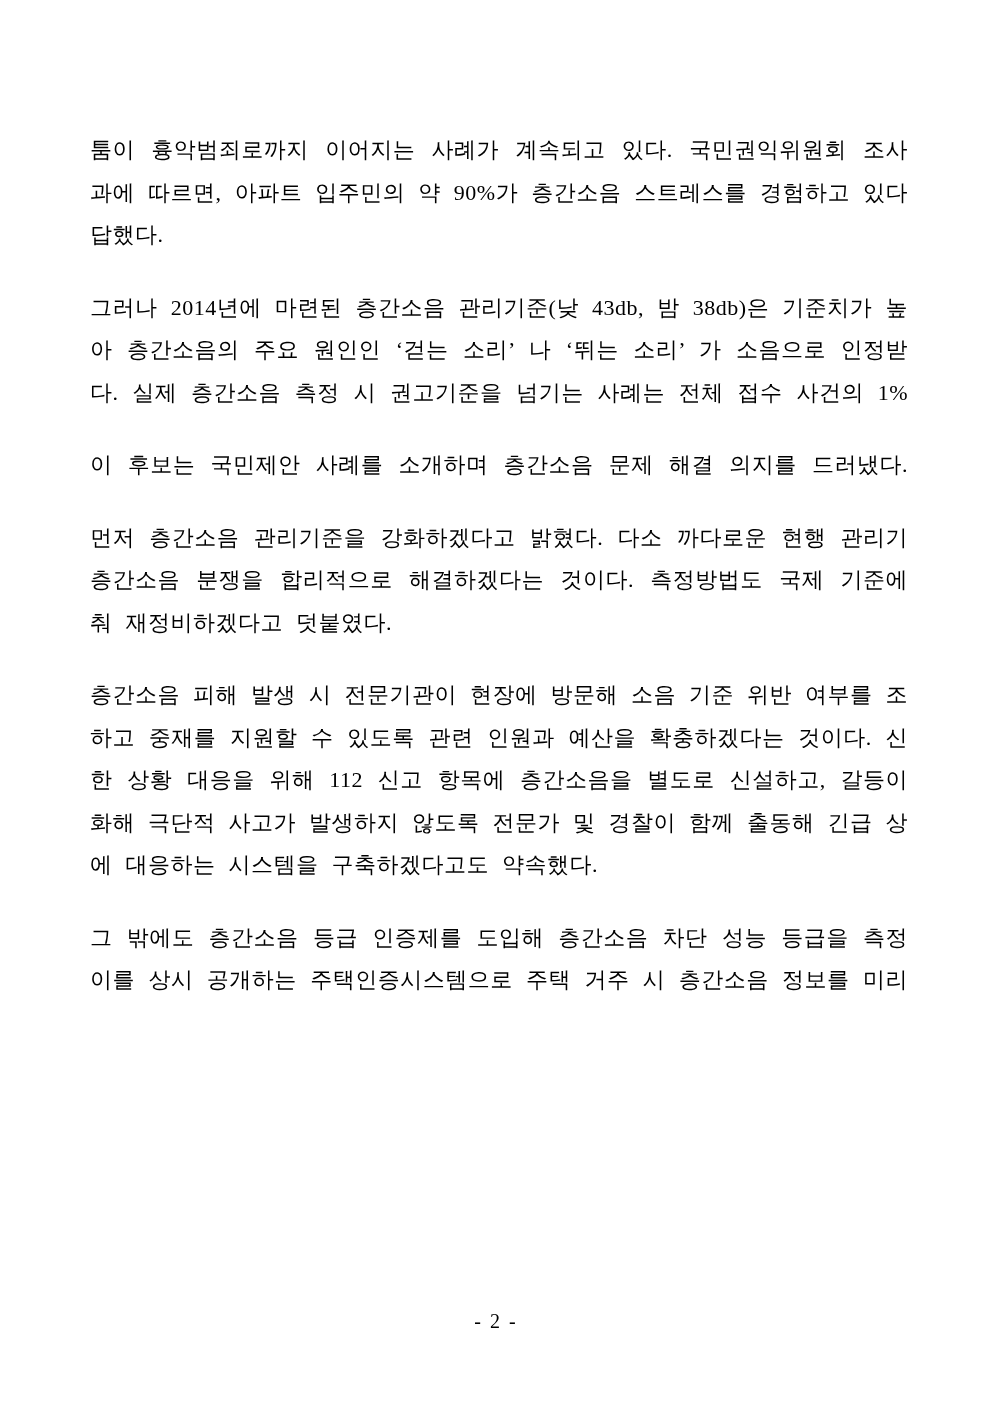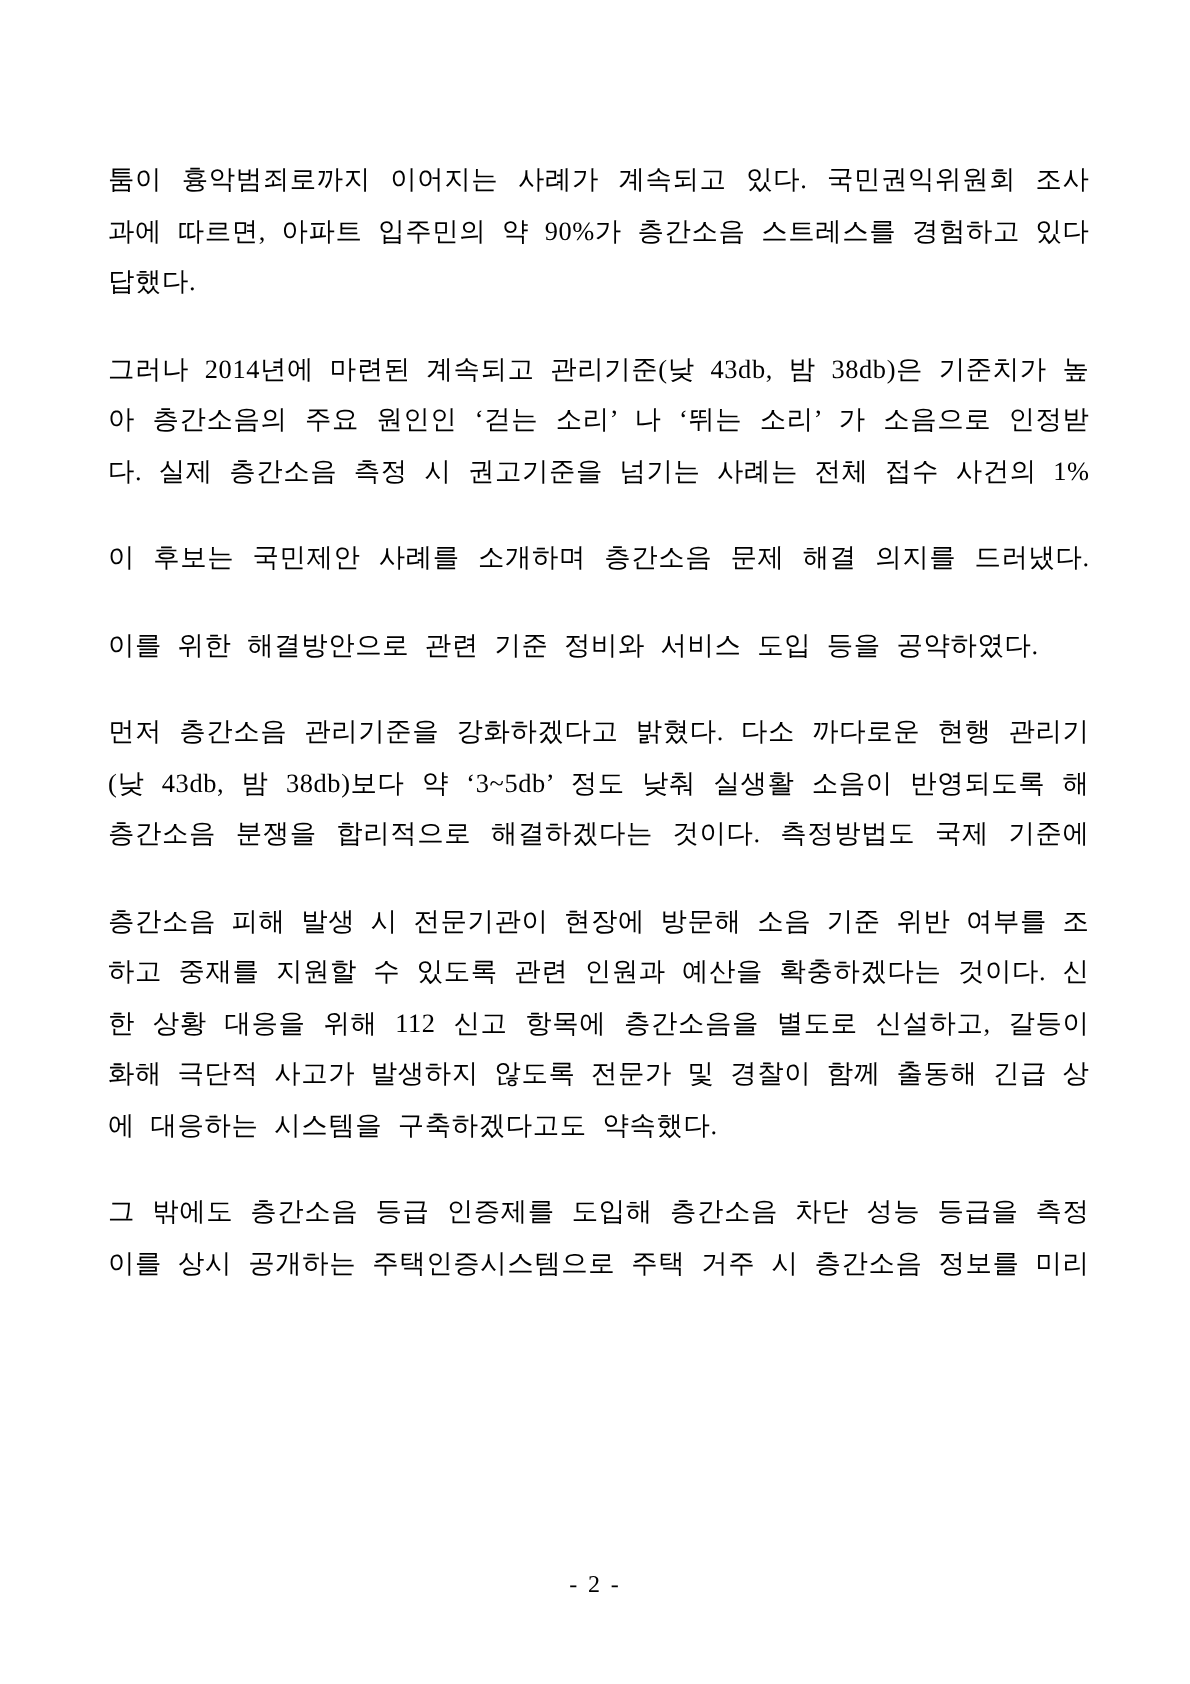--- a/index.html
+++ b/index.html
@@ -60,34 +60,31 @@
 <body>
 
 <div class="page">
   <div class="body-text">
       <p class="paragraph">
         <span class="line">툼이 흉악범죄로까지 이어지는 사례가 계속되고 있다. 국민권익위원회 조사 결</span>
         <span class="line">과에 따르면, 아파트 입주민의 약 90%가 층간소음 스트레스를 경험하고 있다고</span>
         <span class="line last">답했다.</span>
       </p>
       <p class="paragraph">
-        <span class="line">그러나 2014년에 마련된 계속되고 관리기준(낮 43db, 밤 38db)은 기준치가 높</span>
+        <span class="line">그러나 2014년에 마련된 층간소음 관리기준(낮 43db, 밤 38db)은 기준치가 높</span>
         <span class="line">아 층간소음의 주요 원인인 ‘걷는 소리’ 나 ‘뛰는 소리’ 가 소음으로 인정받기 어렵</span>
         <span class="line">다. 실제 층간소음 측정 시 권고기준을 넘기는 사례는 전체 접수 사건의 1%에</span>
       </p>
       <p class="paragraph">
         <span class="line">이 후보는 국민제안 사례를 소개하며 층간소음 문제 해결 의지를 드러냈다. 층</span>
       </p>
       <p class="paragraph">
-        <span class="line last">이를 위한 해결방안으로 관련 기준 정비와 서비스 도입 등을 공약하였다.</span>
-      </p>
-      <p class="paragraph">
         <span class="line">먼저 층간소음 관리기준을 강화하겠다고 밝혔다. 다소 까다로운 현행 관리기준</span>
-        <span class="line">(낮 43db, 밤 38db)보다 약 ‘3~5db’ 정도 낮춰 실생활 소음이 반영되도록 해</span>
         <span class="line">층간소음 분쟁을 합리적으로 해결하겠다는 것이다. 측정방법도 국제 기준에 맞</span>
+        <span class="line last">춰 재정비하겠다고 덧붙였다.</span>
       </p>
       <p class="paragraph">
         <span class="line">층간소음 피해 발생 시 전문기관이 현장에 방문해 소음 기준 위반 여부를 조사</span>
         <span class="line">하고 중재를 지원할 수 있도록 관련 인원과 예산을 확충하겠다는 것이다. 신속</span>
         <span class="line">한 상황 대응을 위해 112 신고 항목에 층간소음을 별도로 신설하고, 갈등이 심</span>
         <span class="line">화해 극단적 사고가 발생하지 않도록 전문가 및 경찰이 함께 출동해 긴급 상황</span>
         <span class="line last">에 대응하는 시스템을 구축하겠다고도 약속했다.</span>
       </p>
       <p class="paragraph">
         <span class="line">그 밖에도 층간소음 등급 인증제를 도입해 층간소음 차단 성능 등급을 측정하고</span>

